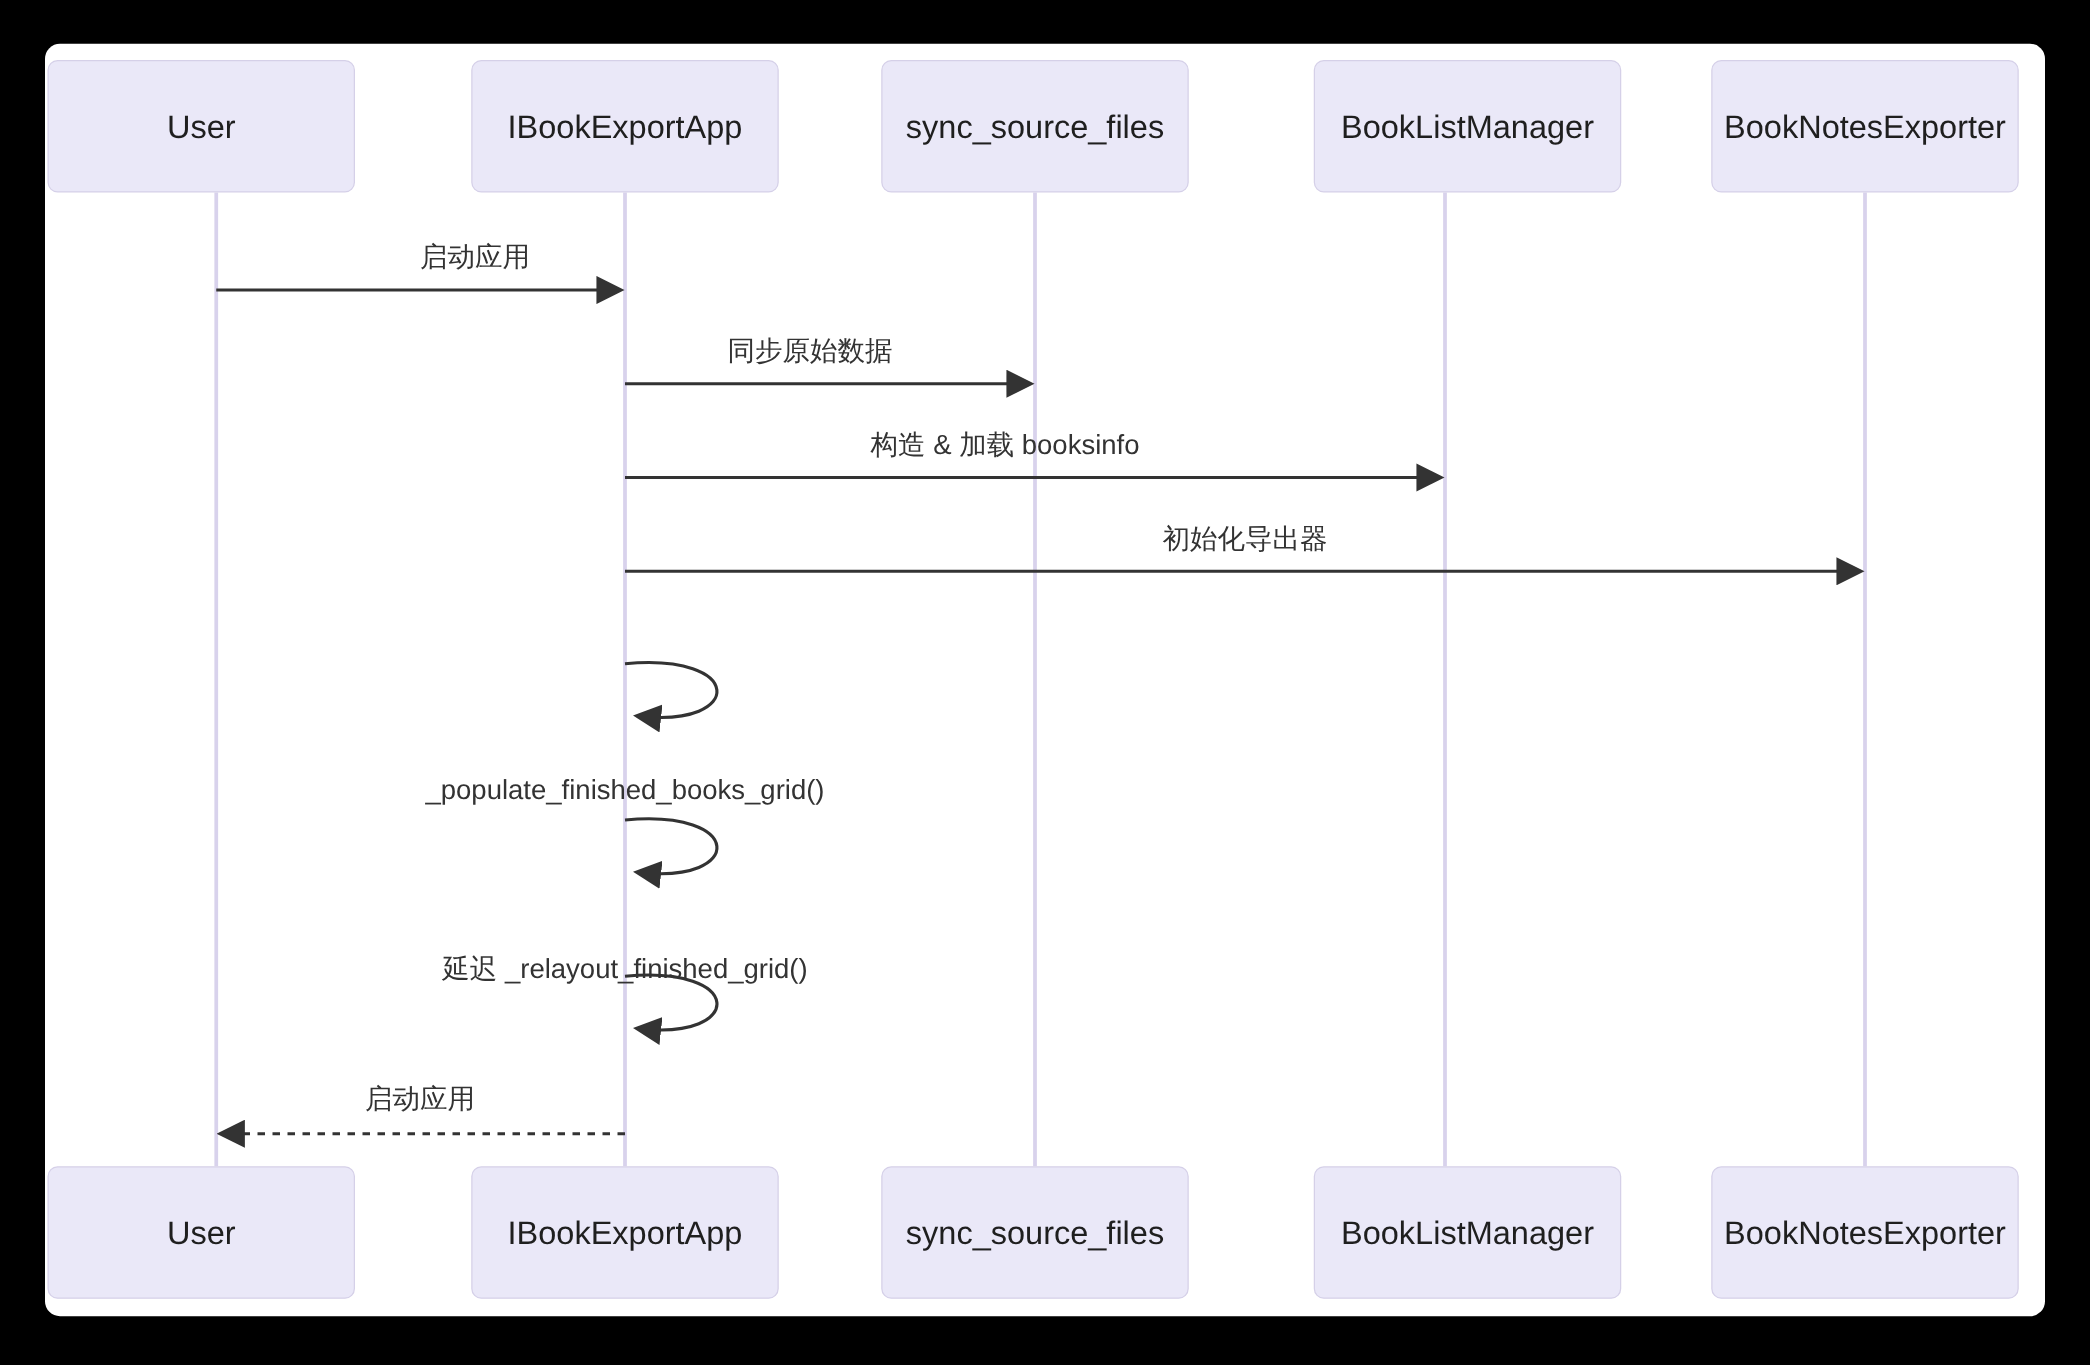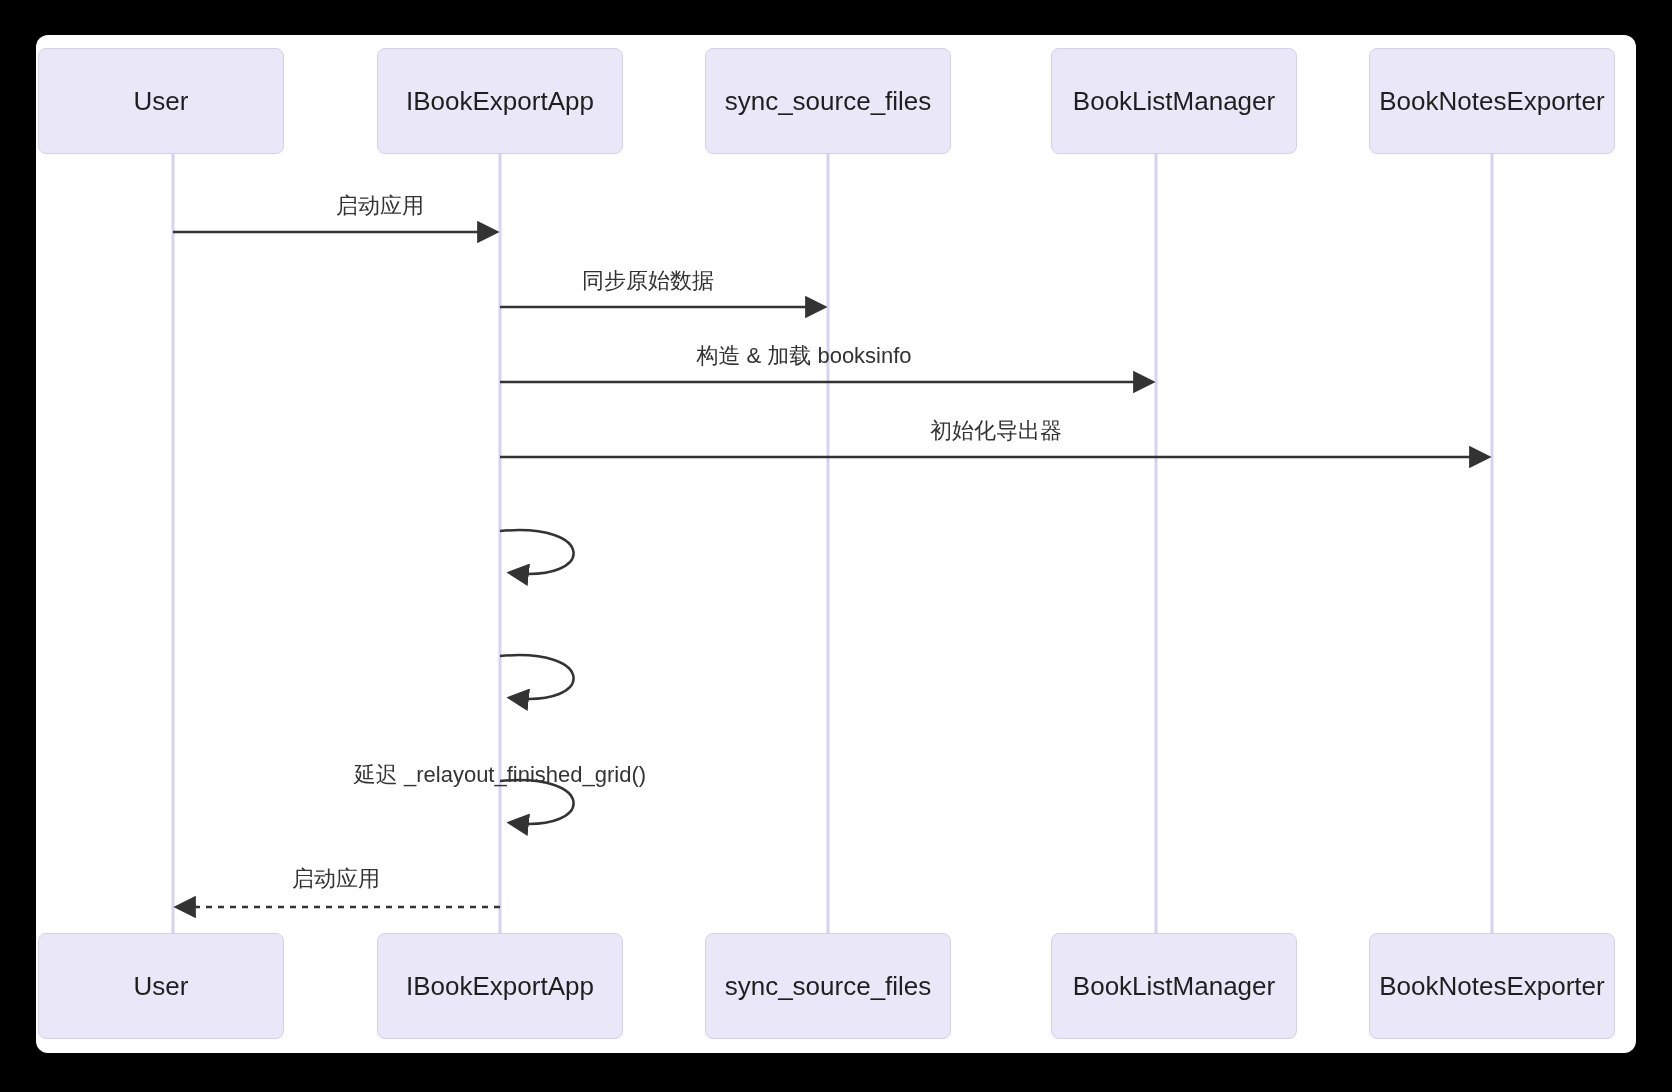--- a/index.html
+++ b/index.html
@@ -114,16 +114,17 @@
     <span>BookListManager</span>
   </div>
   <div class="actor bottom a4">
     <span>BookNotesExporter</span>
   </div>
 
   <div class="msg-label" style="left:300px;  top:156px;margin-left:44px;">启动应用</div>
   <div class="msg-label" style="left:612px;  top:231px;">同步原始数据</div>
   <div class="msg-label" style="left:768px;  top:306px;">构造 &amp; 加载 booksinfo</div>
   <div class="msg-label" style="left:960px;  top:381px;">初始化导出器</div>
+  <div class="msg-label" style="left:464px;  top:582px;">_populate_finished_books_grid()</div>
   <div class="msg-label" style="left:464px;  top:725px;">延迟 _relayout_finished_grid()</div>
   <div class="msg-label" style="left:300px;  top:829px;">启动应用</div>
 
 </div>
 
 </body></html>

